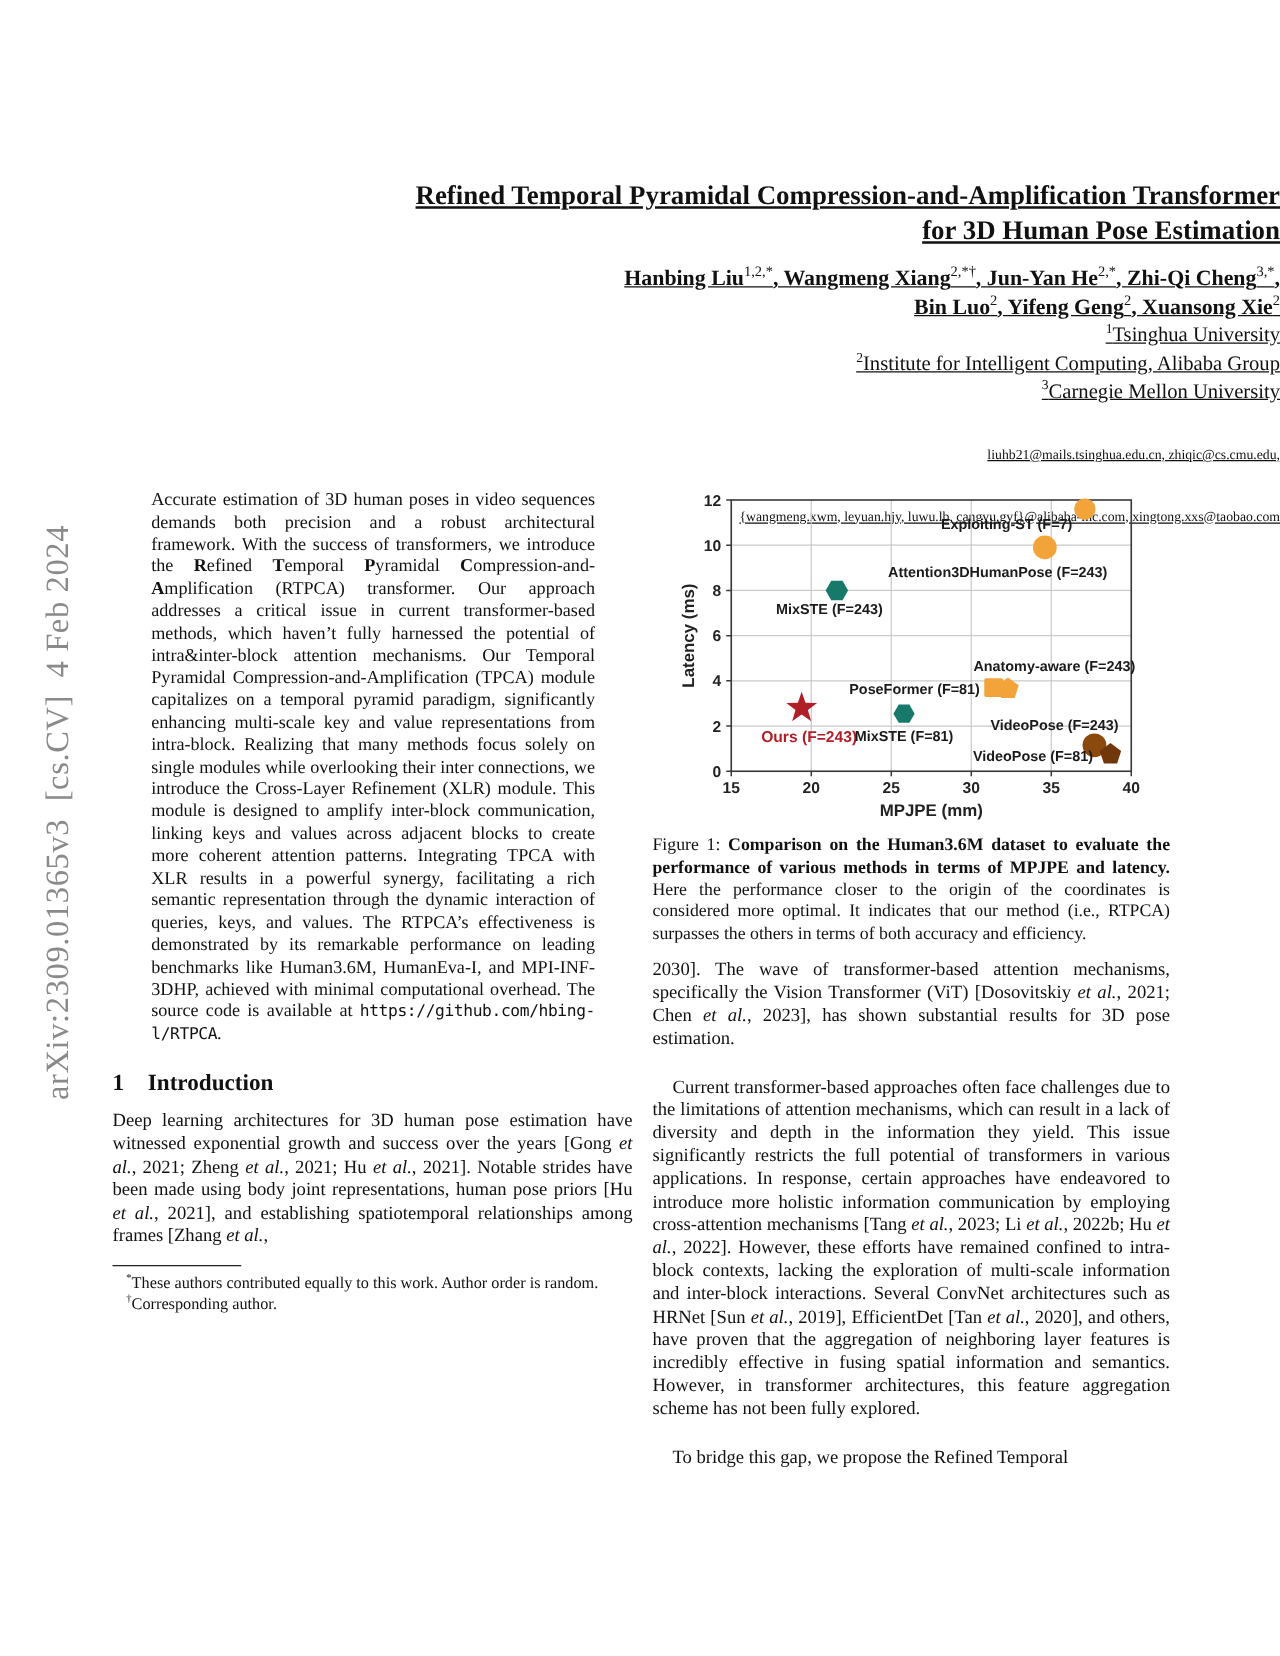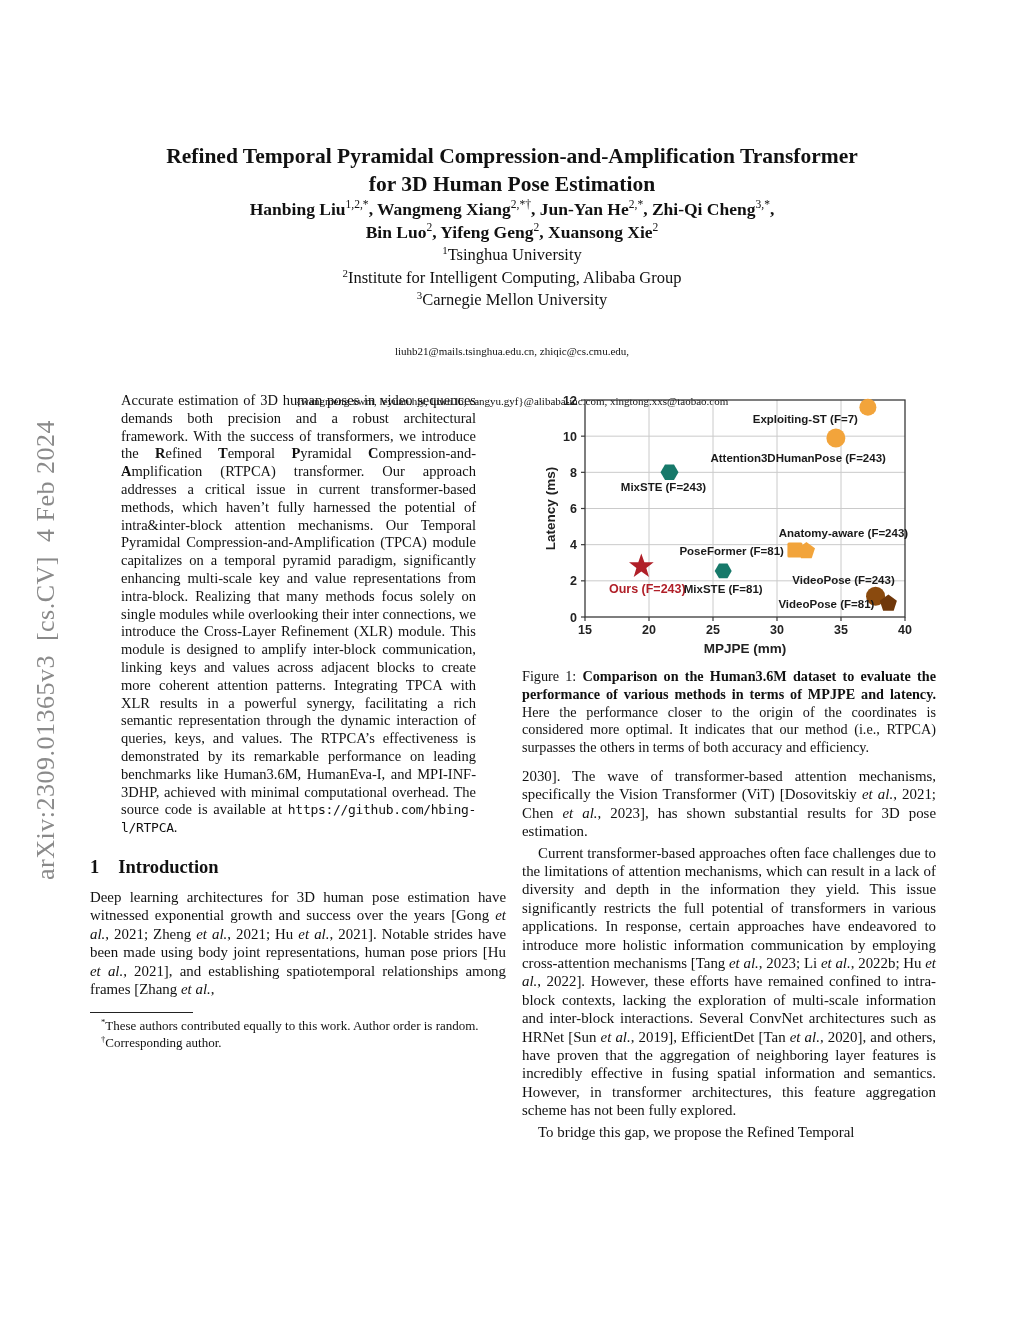--- a/index.html
+++ b/index.html
@@ -1,36 +1,36 @@
 <!DOCTYPE html>
 <html><head>
 <meta charset="utf-8">
 <style>
   html,body{margin:0;padding:0;background:#ffffff;}
   .page{position:relative;width:1024px;height:1325px;background:#ffffff;overflow:hidden;
         font-family:"Liberation Serif",serif;color:#111;}
   .arxiv{position:absolute;left:46px;top:650px;transform:translate(-50%,-50%) rotate(-90deg);
          font-size:26px;color:#8a8a8a;white-space:pre;letter-spacing:.5px;}
-  .hdr{position:absolute;top:142px;left:0;width:100%;text-align:center;}
+  .hdr{position:absolute;top:142px;left:0;width:100%;text-align:right;text-decoration:underline;}
   .title{font-size:21.5px;font-weight:bold;line-height:28px;margin:0;}
   .authors{font-size:17.5px;font-weight:bold;line-height:23px;}
   .authors sup{font-weight:normal;}
-  .first-authors{}
+  .first-authors{margin-top:13px;}
   .affil{font-size:16.5px;line-height:22.5px;}
   .email{font-size:11px;line-height:22px;margin-top:28px;}
   sup{font-size:66%;line-height:0;}
   .leftcol{position:absolute;left:90px;top:392px;width:416px;}
   .rightcol{position:absolute;left:522px;top:390px;width:414px;}
   .abs-h{font-size:17.5px;font-weight:bold;text-align:center;margin:0 0 13px 0;}
   .abs-body{margin:0 30px 12px 31px;font-size:14.5px;line-height:17.8px;text-align:justify;}
   .mono{font-family:"DejaVu Sans Mono",monospace;font-size:13px;letter-spacing:-.3px;}
   .sec-h{font-size:18.5px;font-weight:bold;margin:20px 0 10px 0;}
   .sec-h .num{margin-right:19px;}
   .body-text{font-size:14.9px;line-height:18.4px;text-align:justify;margin:0 0 3px 0;}
-  .indent{text-indent:16px;margin-top:3px;}
+  .indent{text-indent:16px;margin-top:20px;}
   .fn-rule{width:103px;border-top:1.2px solid #222;margin:14px 0 5px 0;}
   .footnote{font-size:13px;line-height:16.4px;margin:0;text-align:justify;text-indent:11px;}
   .fig{margin:0 0 10px 0;}
   .fig svg{display:block;}
   .caption{font-size:14.2px;line-height:17.8px;text-align:justify;margin-top:8px;}
 </style>
 </head>
 <body>
 
 <div class="page">

